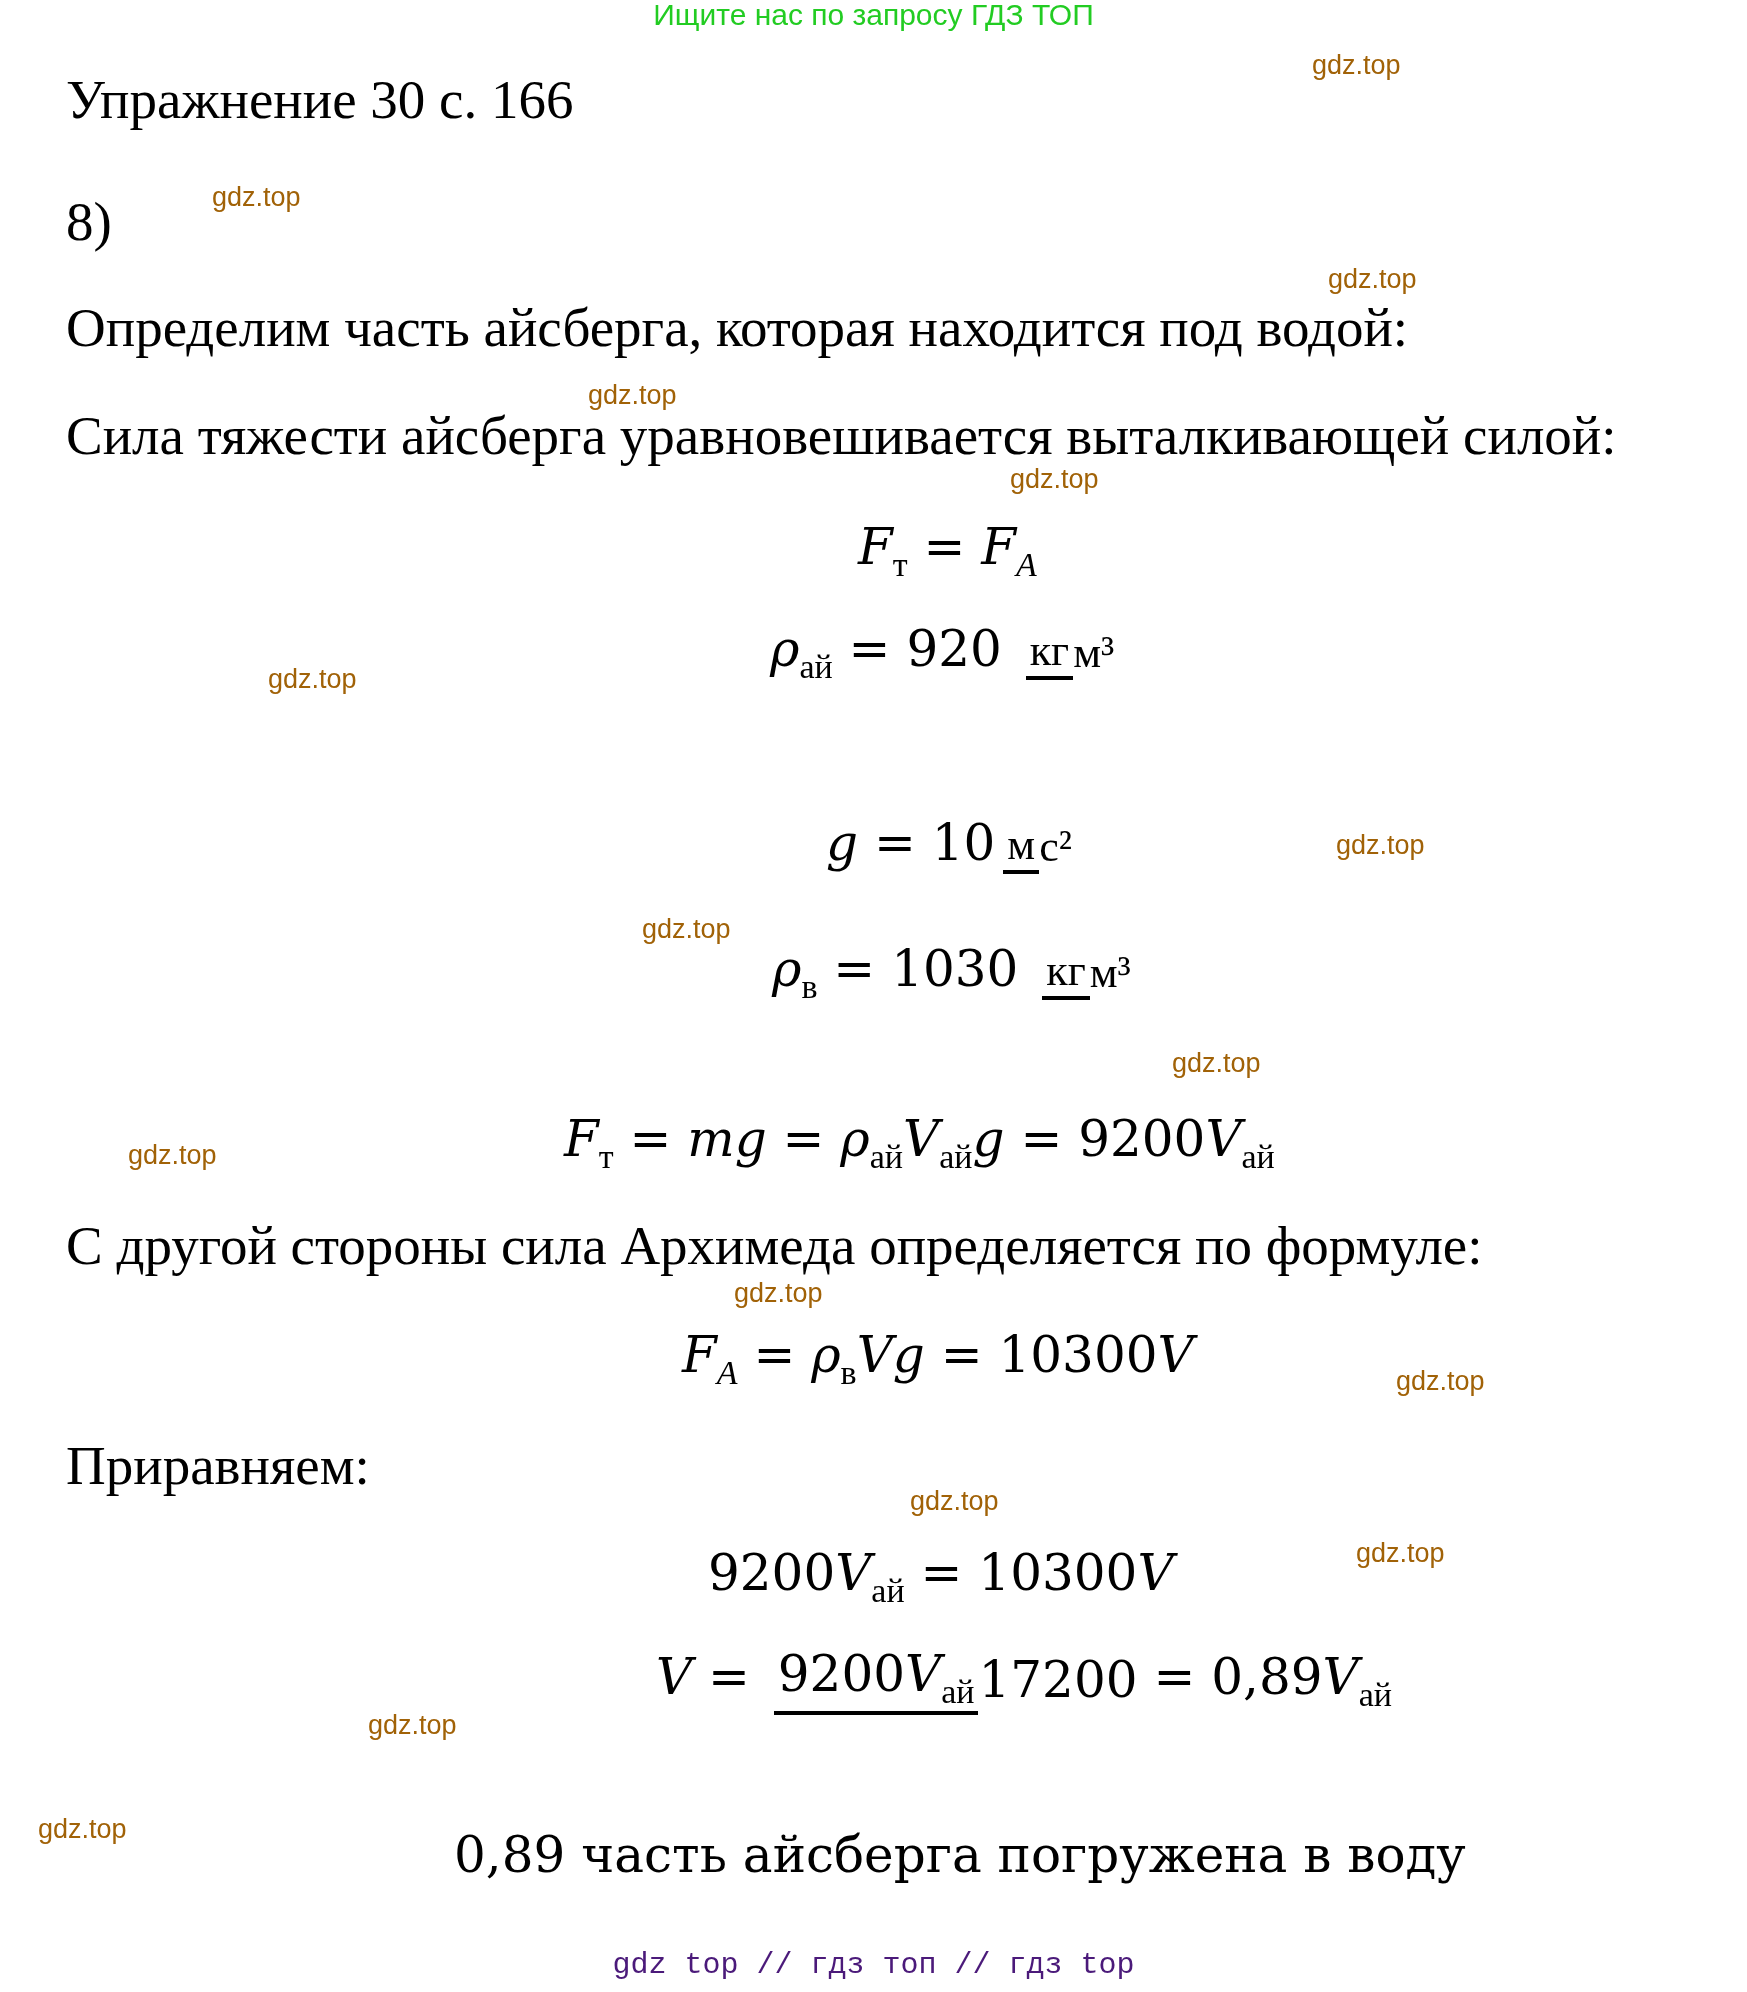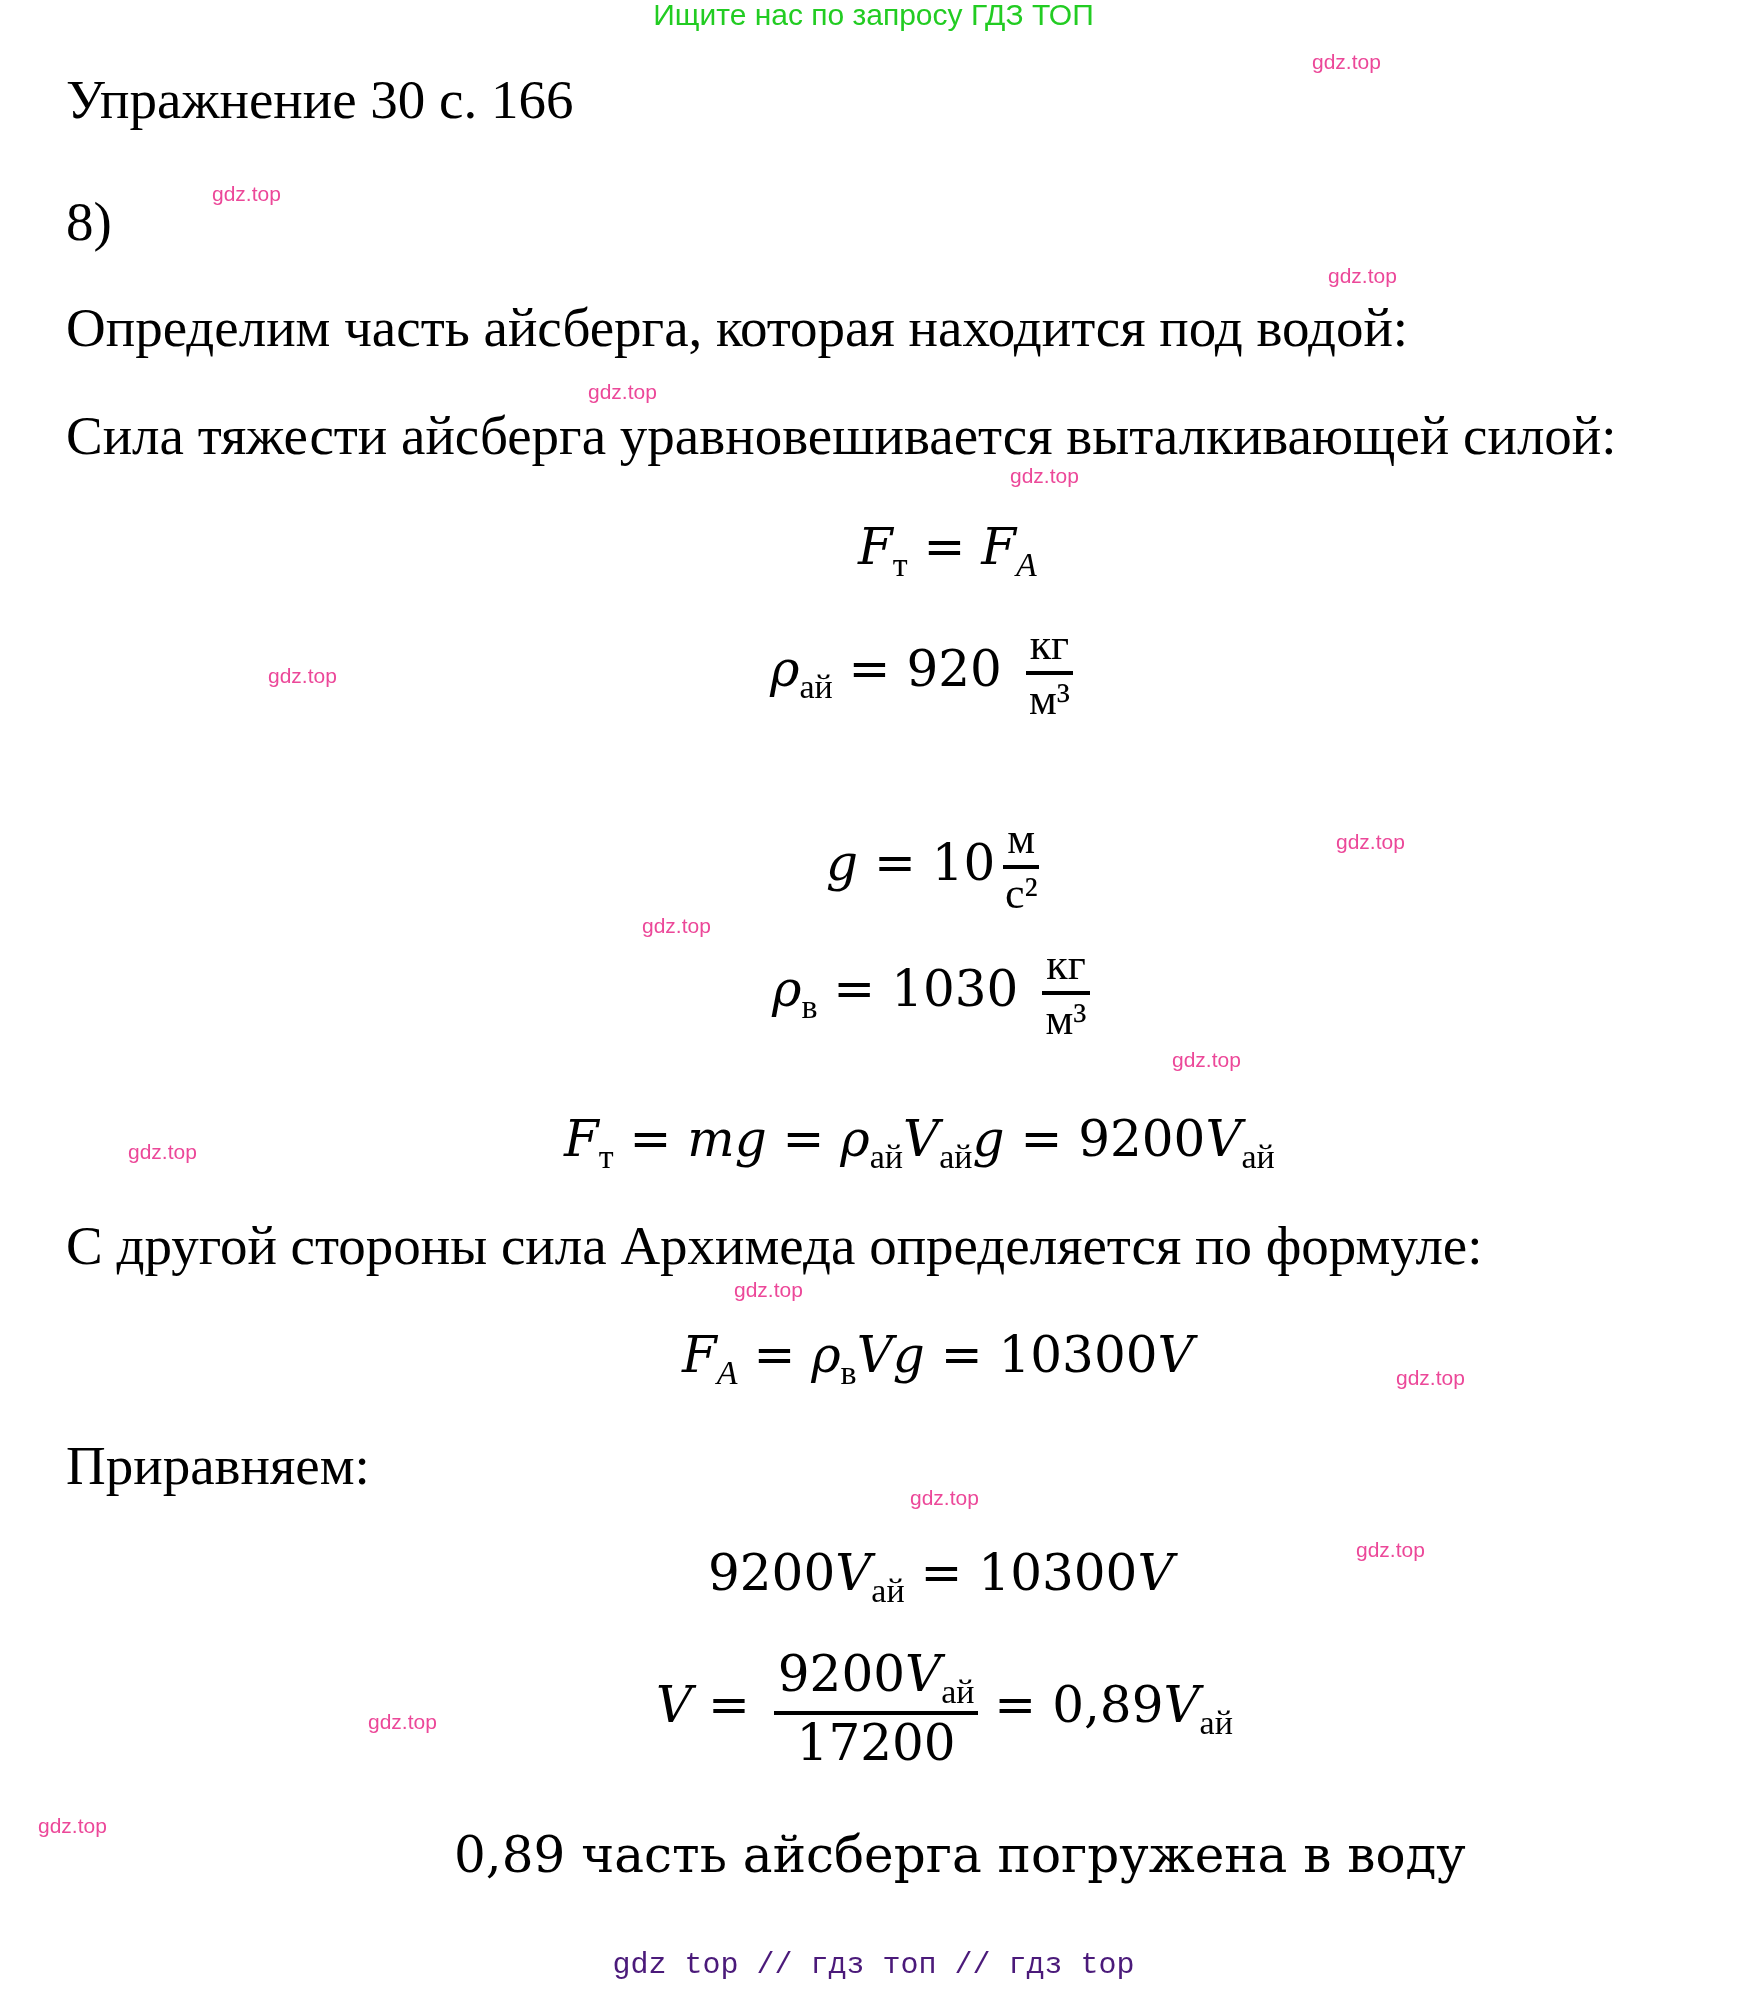--- a/index.html
+++ b/index.html
@@ -1,24 +1,24 @@
 <!DOCTYPE html>
 <html><head>
 <meta charset="utf-8">
 <style>
   html,body{margin:0;padding:0;background:#fff;}
   body{width:1747px;height:1992px;position:relative;overflow:hidden;font-family:"Liberation Serif",serif;color:#000;}
   .abs{position:absolute;white-space:nowrap;}
   .banner{color:#22cc22;font-family:"Liberation Sans",sans-serif;font-size:30px;left:0;width:1747px;text-align:center;top:-2px;}
-  .wm{font-family:"Liberation Sans",sans-serif;font-size:21px;color:#ec4899;}
+  .wm{font-family:"Liberation Sans",sans-serif;font-size:27px;color:#a16207;}
   .txt{font-size:55px;}
   .math{font-family:"DejaVu Serif",serif;font-size:50px;}
   .math i{font-style:italic;}
   .sub{font-size:34px;vertical-align:-12px;font-family:"Liberation Serif",serif;}
-  .frac{display:inline-flex;flex-direction:column;align-items:center;vertical-align:middle;margin-left:8px;}
+  .frac{display:inline-flex;flex-direction:row;align-items:center;vertical-align:middle;margin-left:8px;}
   .frac .num{border-bottom:4px solid #000;padding:0 4px;line-height:1.15;}
   .frac .den{line-height:1.15;}
   .unit{font-size:44px;font-family:"Liberation Serif",serif;}
   .footer{font-family:Liberation Mono, monospace;font-size:30px;color:#4b1a7a;left:0;width:1747px;text-align:center;top:1948px;}
 </style>
 </head>
 <body>
 
 <div class="abs banner">Ищите нас по запросу ГДЗ ТОП</div>
 

